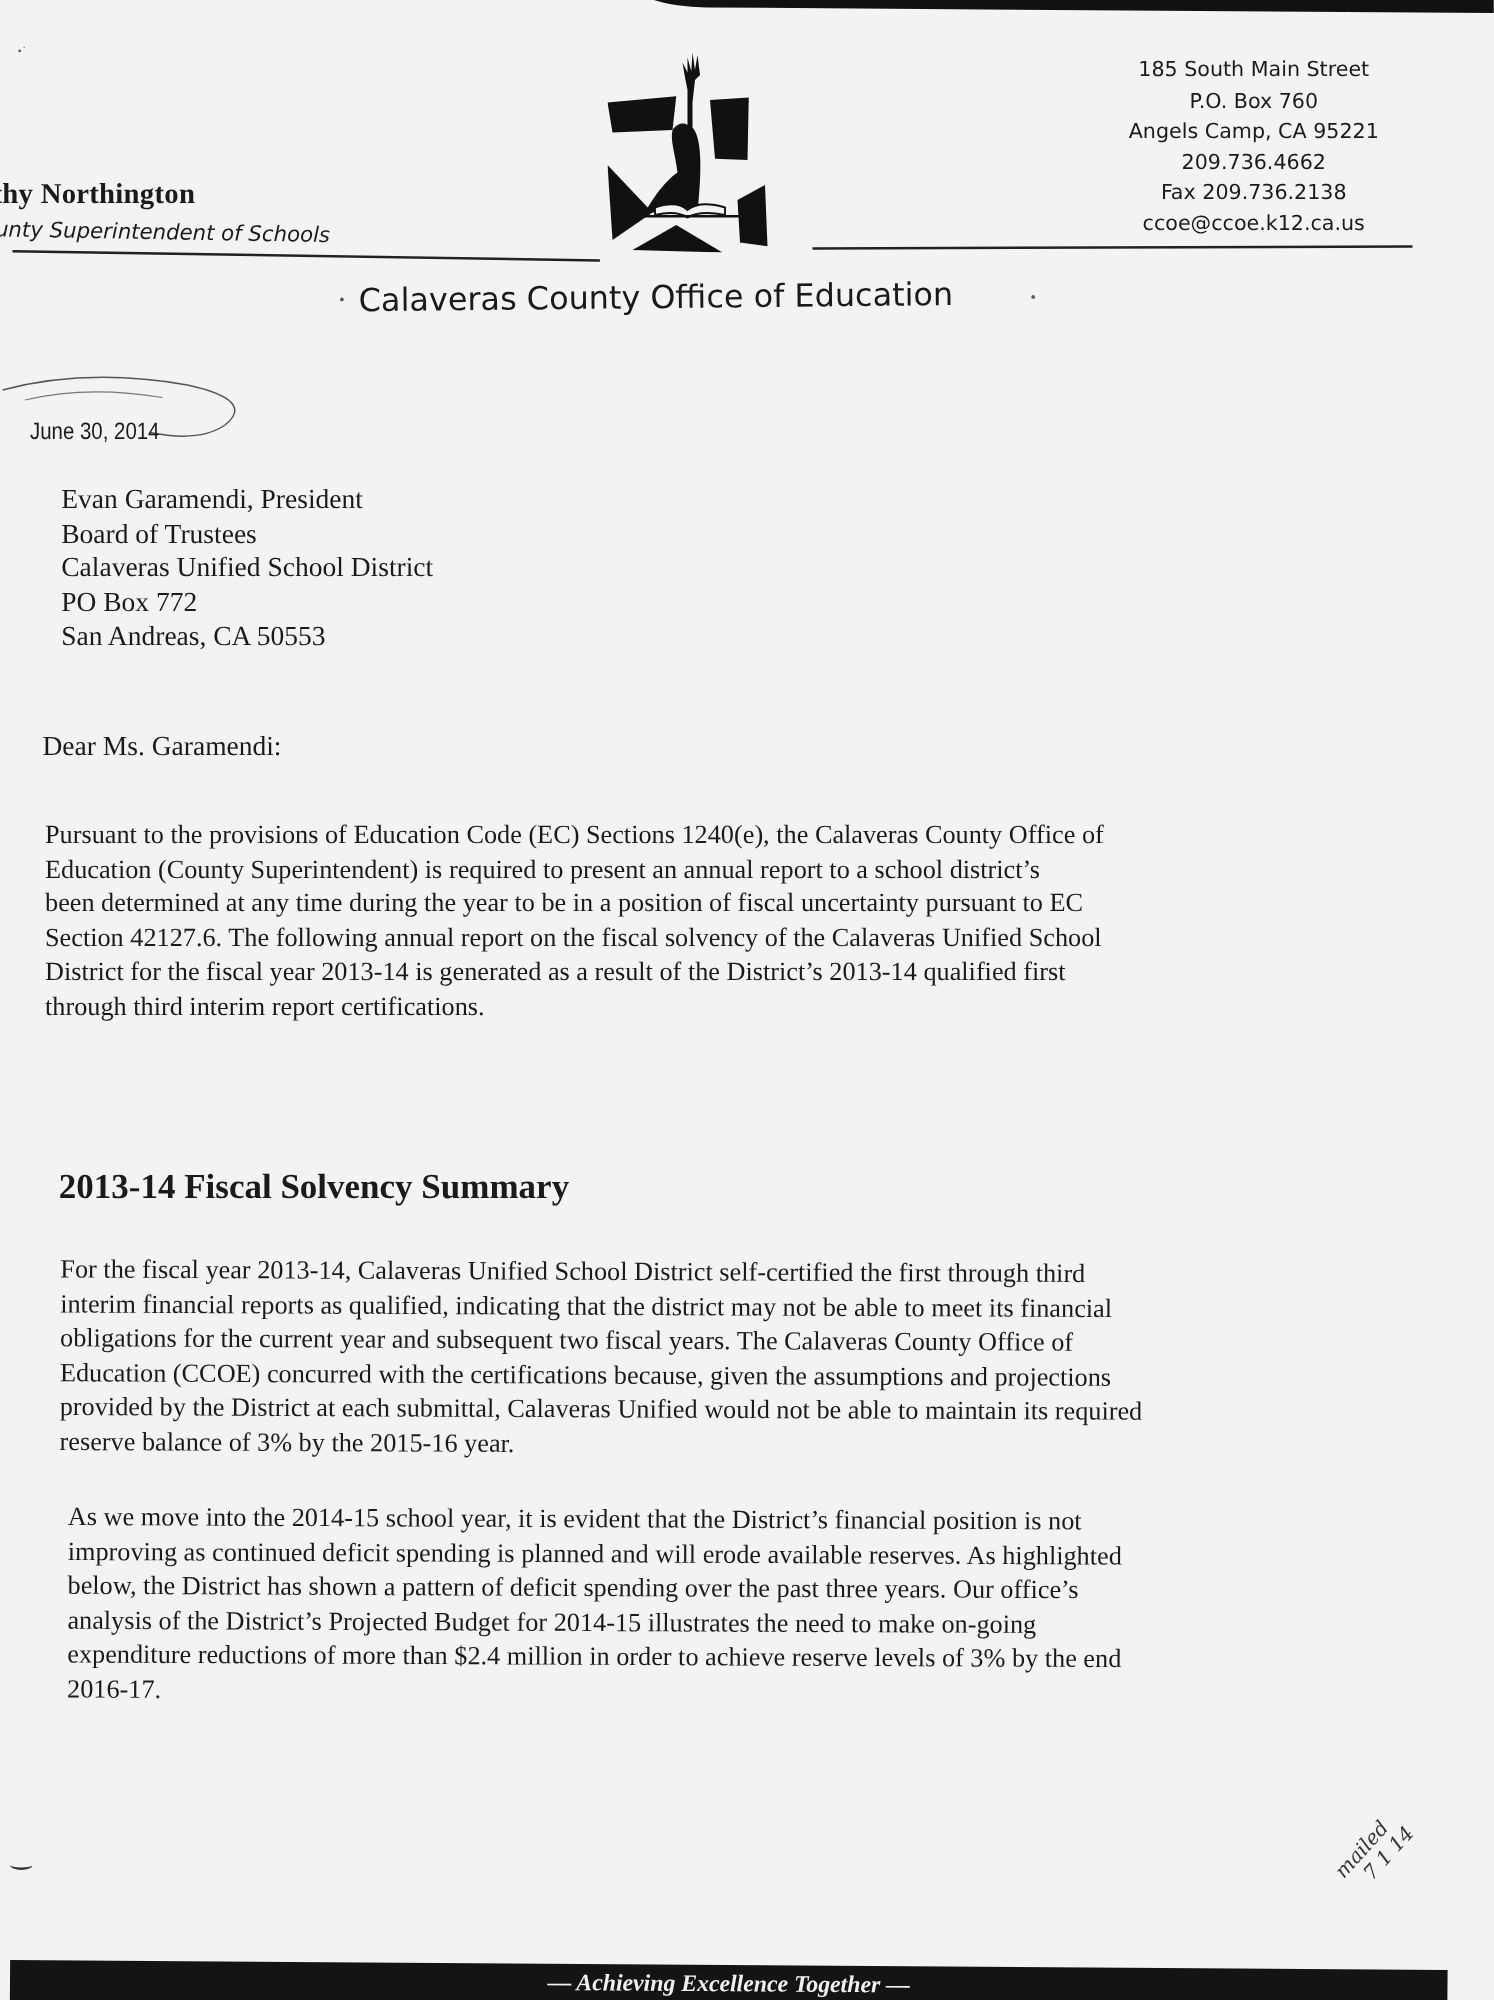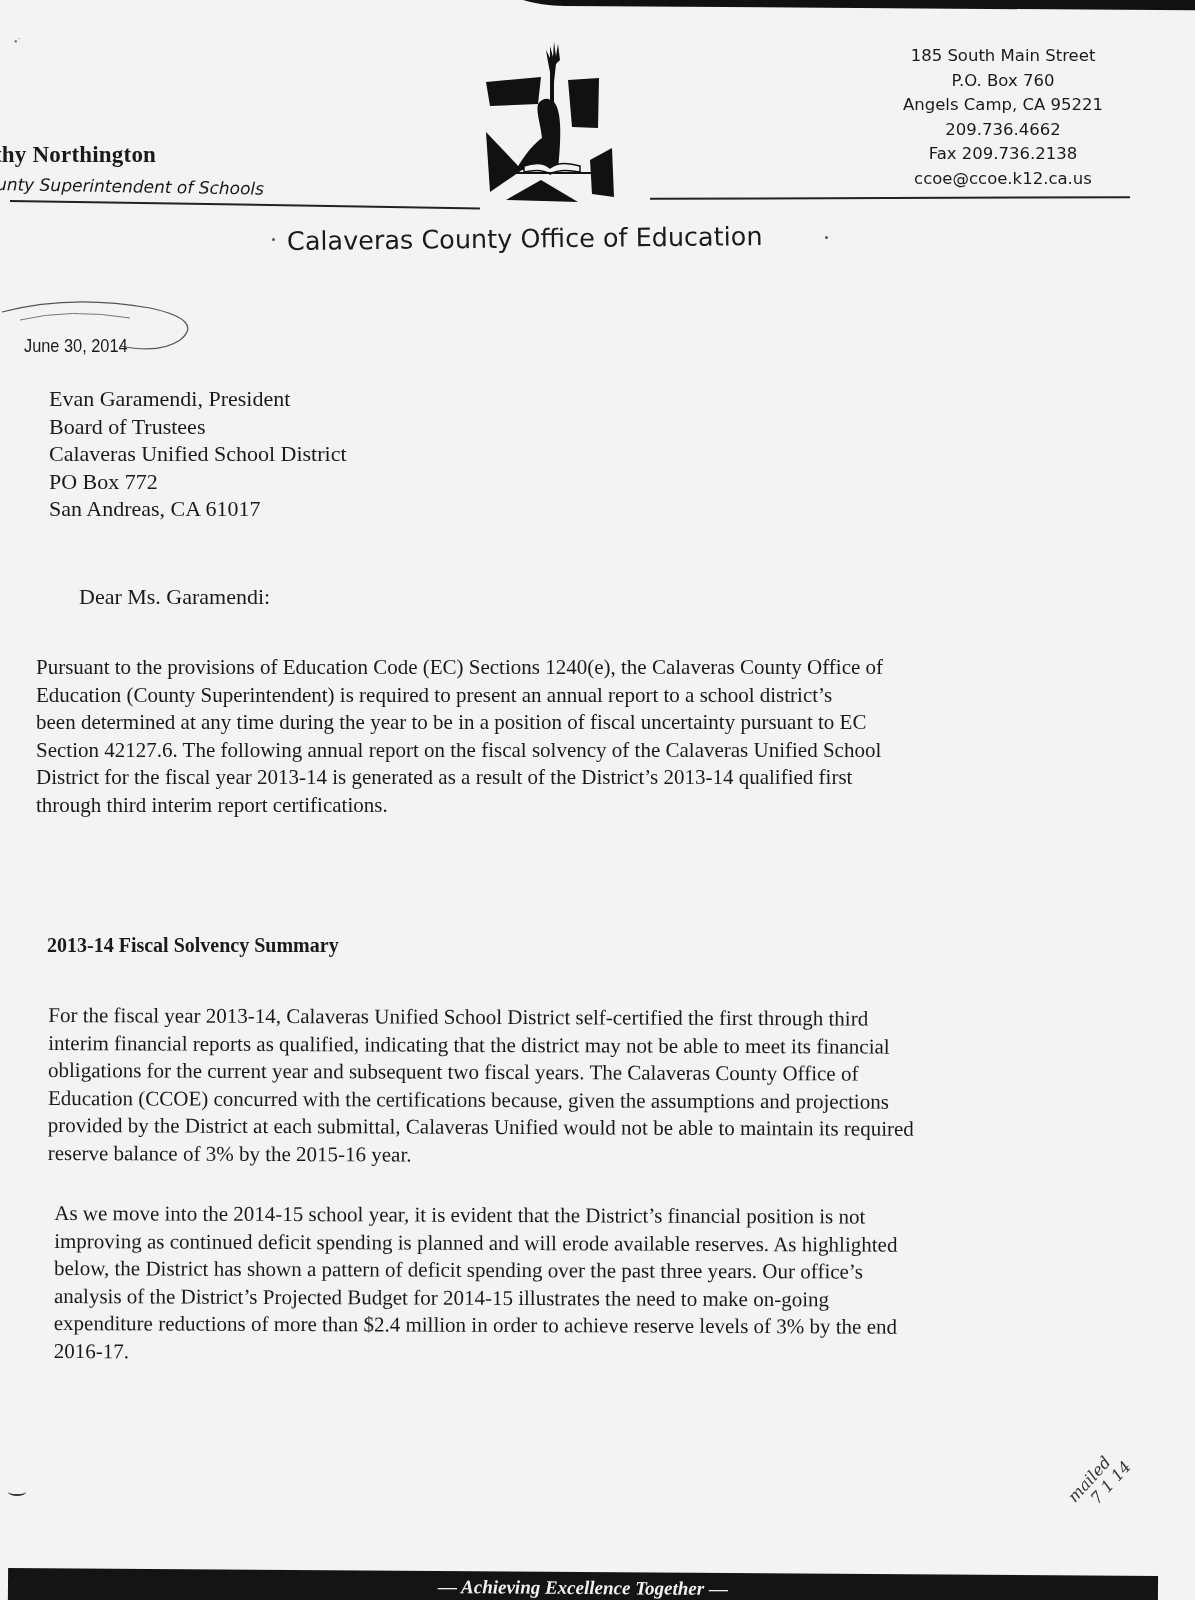--- a/index.html
+++ b/index.html
@@ -44,27 +44,27 @@
   .org-dot-r { left: 825px; top: 236px; width: 3px; height: 3px; background:#555; border-radius:50%; }
   .date {
     left: 24px; top: 335px; font-size: 19px;
     font-family: "Liberation Sans", sans-serif; font-stretch: condensed;
     transform: scaleX(0.86); transform-origin: left;
   }
   .scribble { left: 0; top: 298px; width: 210px; height: 60px; }
   .recipient {
     left: 28px; top: 385px; font-size: 22px; line-height: 27.5px; margin-left: 21px;
   }
-  .salutation { left: 34px; top: 584px; font-size: 22px; margin-left: 45px; }
+  .salutation { left: 34px; top: 584px; font-size: 22px; }
   .para {
     font-size: 21px; line-height: 27.5px; white-space: nowrap;
   }
   .p1 { left: 36px; top: 654px; }
   .heading {
-    left: 47px; top: 934px; font-size: 20px; font-weight: bold;
+    left: 47px; top: 934px; font-size: 28px; font-weight: bold;
   }
   .p2 { left: 48px; top: 1002px; transform: rotate(0.25deg); transform-origin: left; }
   .p3 { left: 54px; top: 1200px; transform: rotate(0.25deg); transform-origin: left; }
   .footer-band {
     left: 8px; top: 1568px; width: 1150px; height: 32px;
     background: #141414; transform: rotate(0.4deg); transform-origin: left;
     display: flex; justify-content: center; align-items: center;
   }
   .footer-text {
     color: #f0f0f0; font-size: 19px; font-weight: bold; font-style: italic;
@@ -117,21 +117,21 @@
   <path d="M2,14 Q70,-4 150,10 Q205,22 180,42 Q160,56 120,48" fill="none" stroke="#555" stroke-width="1.2"></path>
   <path d="M20,22 Q70,10 130,20" fill="none" stroke="#777" stroke-width="1"></path>
 </svg>
 <div class="abs date">June 30, 2014</div>
 
 <div class="abs recipient">
   <div>Evan Garamendi, President</div>
   <div>Board of Trustees</div>
   <div>Calaveras Unified School District</div>
   <div>PO Box 772</div>
-  <div>San Andreas, CA 61017</div>
+  <div>San Andreas, CA 50553</div>
 </div>
 
 <div class="abs salutation">Dear Ms. Garamendi:</div>
 
 <div class="abs para p1">
   <div>Pursuant to the provisions of Education Code (EC) Sections 1240(e), the Calaveras County Office of</div>
   <div>Education (County Superintendent) is required to present an annual report to a school district’s</div>
   <div>been determined at any time during the year to be in a position of fiscal uncertainty pursuant to EC</div>
   <div>Section 42127.6.  The following annual report on the fiscal solvency of the Calaveras Unified School</div>
   <div>District for the fiscal year 2013-14 is generated as a result of the District’s 2013-14 qualified first</div>

